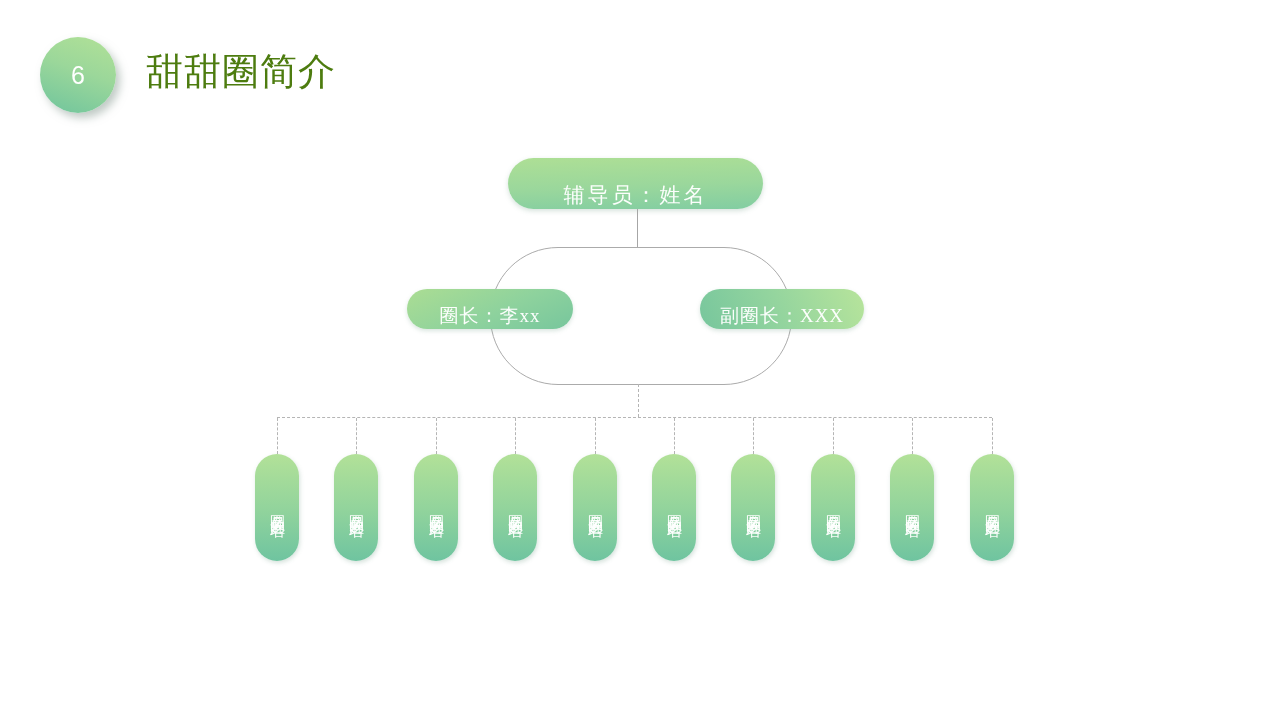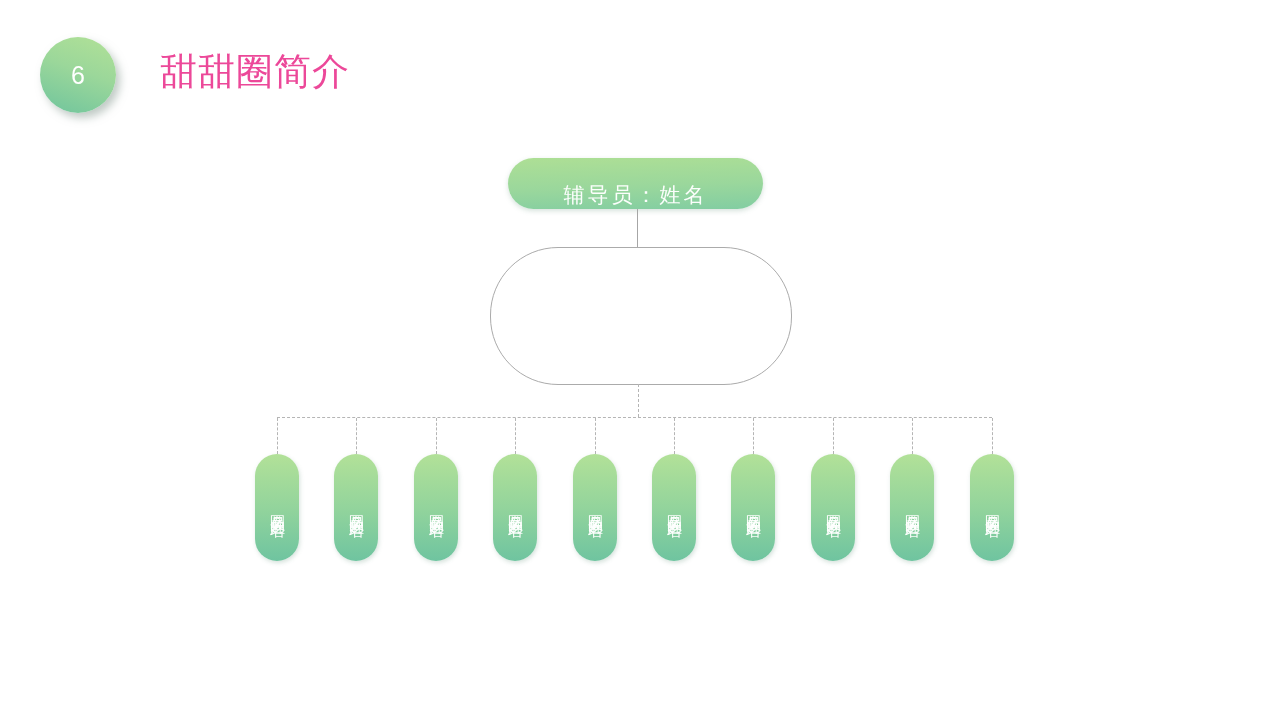--- a/index.html
+++ b/index.html
@@ -20,24 +20,24 @@
     border-radius: 50%;
     background: linear-gradient(200deg, #b2e197 0%, #9bd79a 45%, #6fc49d 100%);
     box-shadow: 4px 5px 9px rgba(130, 150, 140, 0.5);
     display: flex; align-items: center; justify-content: center;
     color: #ffffff;
     font-size: 25px;
     font-family: "Liberation Sans", "DejaVu Sans", sans-serif;
   }
   .slide-title {
     position: absolute;
-    left: 160px; top: 52px;
+    left: 146px; top: 52px;
     font-size: 37px;
     line-height: 40px;
-    color: #ec4899;
+    color: #4d7c0f;
     letter-spacing: 1px;
     white-space: nowrap;
   }
 
   
   .pill {
     position: absolute;
     border-radius: 999px;
     display: flex; align-items: flex-end; justify-content: center;
     color: rgba(255,255,255,0.97);
@@ -130,20 +130,26 @@
   </div>
   <div class="slide-title">甜甜圈简介</div>
 
   <div class="pill pill-top">
     <span>辅导员：姓名</span>
   </div>
 
   <div class="line-solid-v"></div>
 
   <div class="stadium"></div>
+  <div class="pill pill-leader">
+    <span>圈长：李xx</span>
+  </div>
+  <div class="pill pill-deputy">
+    <span>副圈长：XXX</span>
+  </div>
 
   <div class="dash-v-center"></div>
   <div class="dash-h"></div>
   <div class="dash-stub" style="left:277px"></div>
   <div class="dash-stub" style="left:356px"></div>
   <div class="dash-stub" style="left:436px"></div>
   <div class="dash-stub" style="left:515px"></div>
   <div class="dash-stub" style="left:595px"></div>
   <div class="dash-stub" style="left:674px"></div>
   <div class="dash-stub" style="left:753px"></div>

